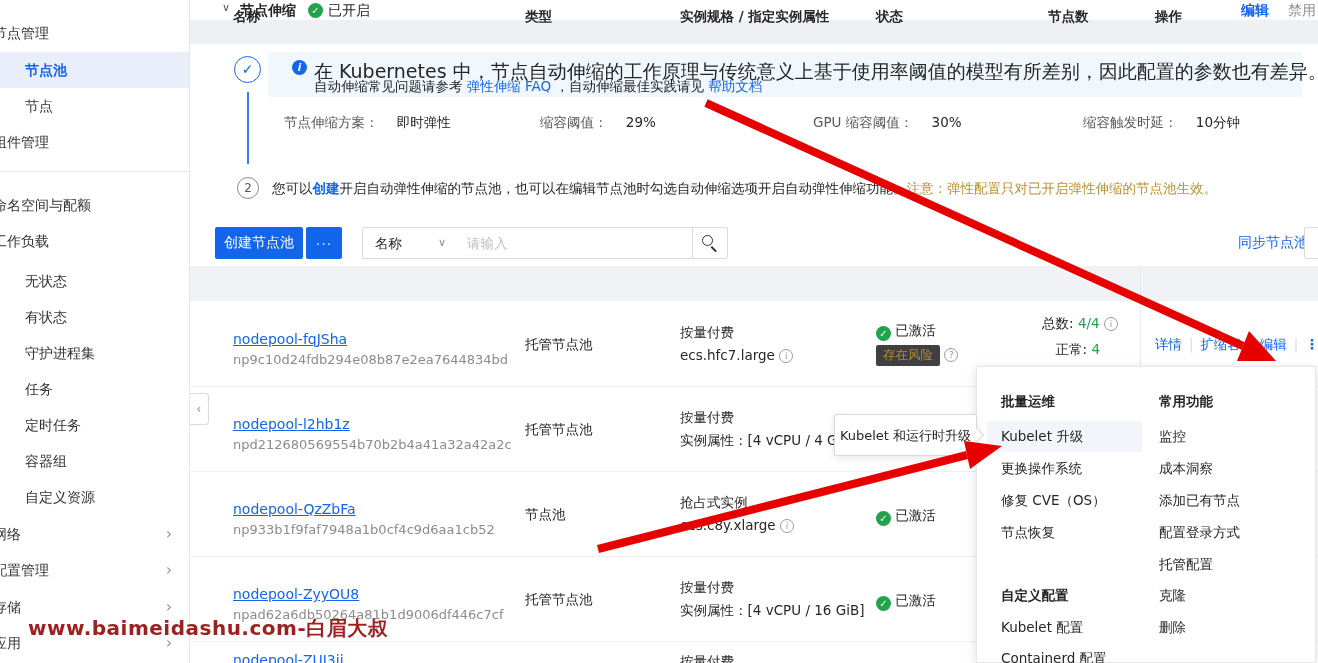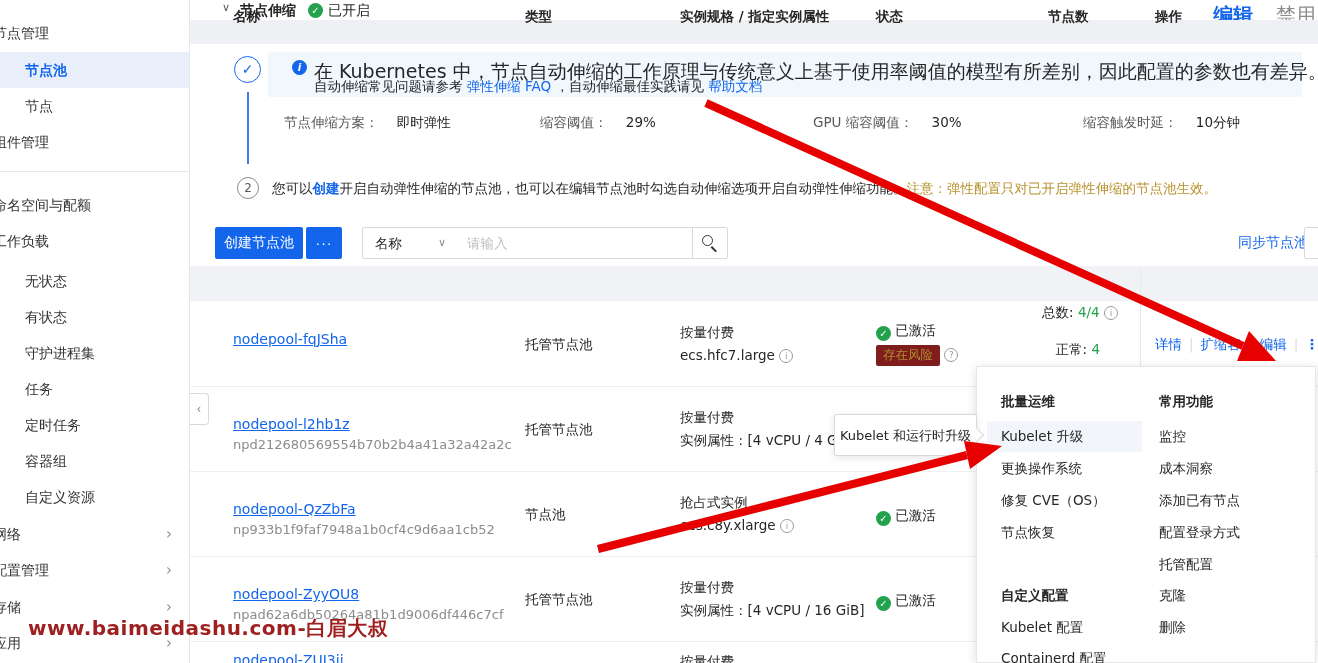--- a/index.html
+++ b/index.html
@@ -22,21 +22,21 @@
   .collapse-tab { position:absolute; left:190px; top:393px; width:19px; height:32px; background:#fff;
         border:1px solid #d9d9d9; border-left:none; border-radius:0 4px 4px 0;
         color:#8c8c8c; font-size:12px; text-align:center; line-height:30px; z-index:6; cursor:pointer; }
 
   
   .panel-head { position:absolute; left:190px; top:0; width:1128px; height:20px; background:#fff; }
   .caret { position:absolute; left:222px; top:1px; color:#595959; font-size:11px; }
   .panel-title { position:absolute; left:240px; top:2px; font-size:14px; font-weight:bold; color:#262626; }
   .head-check { position:absolute; left:308px; top:3px; }
   .head-status { position:absolute; left:328px; top:2px; font-size:14px; color:#262626; }
-  .head-links { position:absolute; right:2px; top:2px; font-size:20px; white-space:nowrap; }
+  .head-links { position:absolute; right:2px; top:2px; font-size:14px; white-space:nowrap; }
   .gray-band { position:absolute; left:190px; top:20px; width:1128px; height:24px; background:#eef0f3; }
 
   
   .link { color:#1366ec; cursor:pointer; text-decoration:none; }
   .gray { color:#8c8c8c; }
   .gcheck { display:inline-block; width:15px; height:15px; border-radius:50%; background:#23a24d;
             color:#fff; font-size:10px; line-height:15px; text-align:center; vertical-align:-2px; }
   .icircle { display:inline-block; width:14px; height:14px; border-radius:50%; border:1px solid #9b9b9b;
              color:#9b9b9b; font-size:9px; line-height:12px; text-align:center; vertical-align:1px; }
 
@@ -84,21 +84,21 @@
         border-radius:2px; background:#fff; }
 
   
   .thead { position:absolute; left:190px; top:266px; width:1128px; height:34px; background:#f0f2f5; }
   .th { position:absolute; top:8px; font-size:13.5px; font-weight:600; color:#262626; white-space:nowrap; }
   .row-sep { position:absolute; left:190px; width:1128px; border-top:1px solid #f0f0f0; }
   .col-divider { position:absolute; left:1140px; top:266px; width:1px; height:397px; background:#e9e9e9; }
   .cell { position:absolute; font-size:13.5px; white-space:nowrap; }
   .cname { font-size:14px;text-decoration:underline; }
   .cid { font-size:13px; color:#8c8c8c; }
-  .badge-risk { display:inline-block; background:#7f1d1d; color:#b08a2e; font-size:12.5px; padding:2px 7px; border-radius:2px; }
+  .badge-risk { display:inline-block; background:#404040; color:#b08a2e; font-size:12.5px; padding:2px 7px; border-radius:2px; }
   .act-sep { color:#dcdcdc; margin:0 7px; }
   .count-green { color:#23a24d; }
 
   
   .menu { position:absolute; left:976px; top:366px; width:340px; height:297px; background:#fff;
         border:1px solid #e6e6e6; box-shadow:0 2px 10px rgba(0,0,0,.13); z-index:30; }
   .mi { position:absolute; font-size:13.5px; color:#262626; white-space:nowrap; cursor:pointer; }
   .mi.hdr { font-weight:bold; cursor:default; }
   .mi-hl { position:absolute; left:10px; top:54px; width:155px; height:31px; background:#f2f5f9; }
 
@@ -249,26 +249,27 @@
   <span class="th" style="left:233px">名称</span>
   <span class="th" style="left:525px">类型</span>
   <span class="th" style="left:680px">实例规格 / 指定实例属性</span>
   <span class="th" style="left:876px">状态</span>
   <span class="th" style="left:1048px">节点数</span>
   <span class="th" style="left:1155px">操作</span>
   <div class="col-divider"></div>
 
   <div class="row-sep" style="top:300px"></div>
   <span class="cell cname link" style="left:233px;top:331px">nodepool-fqJSha</span>
+  <span class="cell cid" style="left:233px;top:352px">np9c10d24fdb294e08b87e2ea7644834bd</span>
   <span class="cell" style="left:525px;top:336px">托管节点池</span>
   <span class="cell" style="left:680px;top:324px">按量付费</span>
   <span class="cell" style="left:680px;top:347px"><span>ecs.hfc7.large</span>&nbsp;<span class="icircle">i</span></span>
   <span class="cell" style="left:876px;top:322px"><span class="gcheck">✓</span>&nbsp;<span>已激活</span></span>
   <span class="cell" style="left:876px;top:345px"><span class="badge-risk">存在风险</span>&nbsp;<span class="icircle">?</span></span>
-  <span class="cell" style="left:1020px;top:304px;width:98px;text-align:right"><span>总数:</span> <span class="count-green">4/4</span> <span class="icircle">i</span></span>
+  <span class="cell" style="left:1020px;top:315px;width:98px;text-align:right"><span>总数:</span> <span class="count-green">4/4</span> <span class="icircle">i</span></span>
   <span class="cell" style="left:1020px;top:341px;width:80px;text-align:right"><span>正常:</span> <span class="count-green">4</span></span>
   <span class="cell" style="left:1155px;top:336px">
     <span class="link">详情</span><span class="act-sep">|</span><span class="link">扩缩容</span><span class="act-sep">|</span><span class="link">编辑</span><span class="act-sep">|</span><span class="link" style="font-weight:bold">⋮</span>
   </span>
 
   <div class="row-sep" style="top:386px"></div>
   <span class="cell cname link" style="left:233px;top:416px">nodepool-l2hb1z</span>
   <span class="cell cid" style="left:233px;top:437px">npd212680569554b70b2b4a41a32a42a2c</span>
   <span class="cell" style="left:525px;top:421px">托管节点池</span>
   <span class="cell" style="left:680px;top:409px">按量付费</span>

